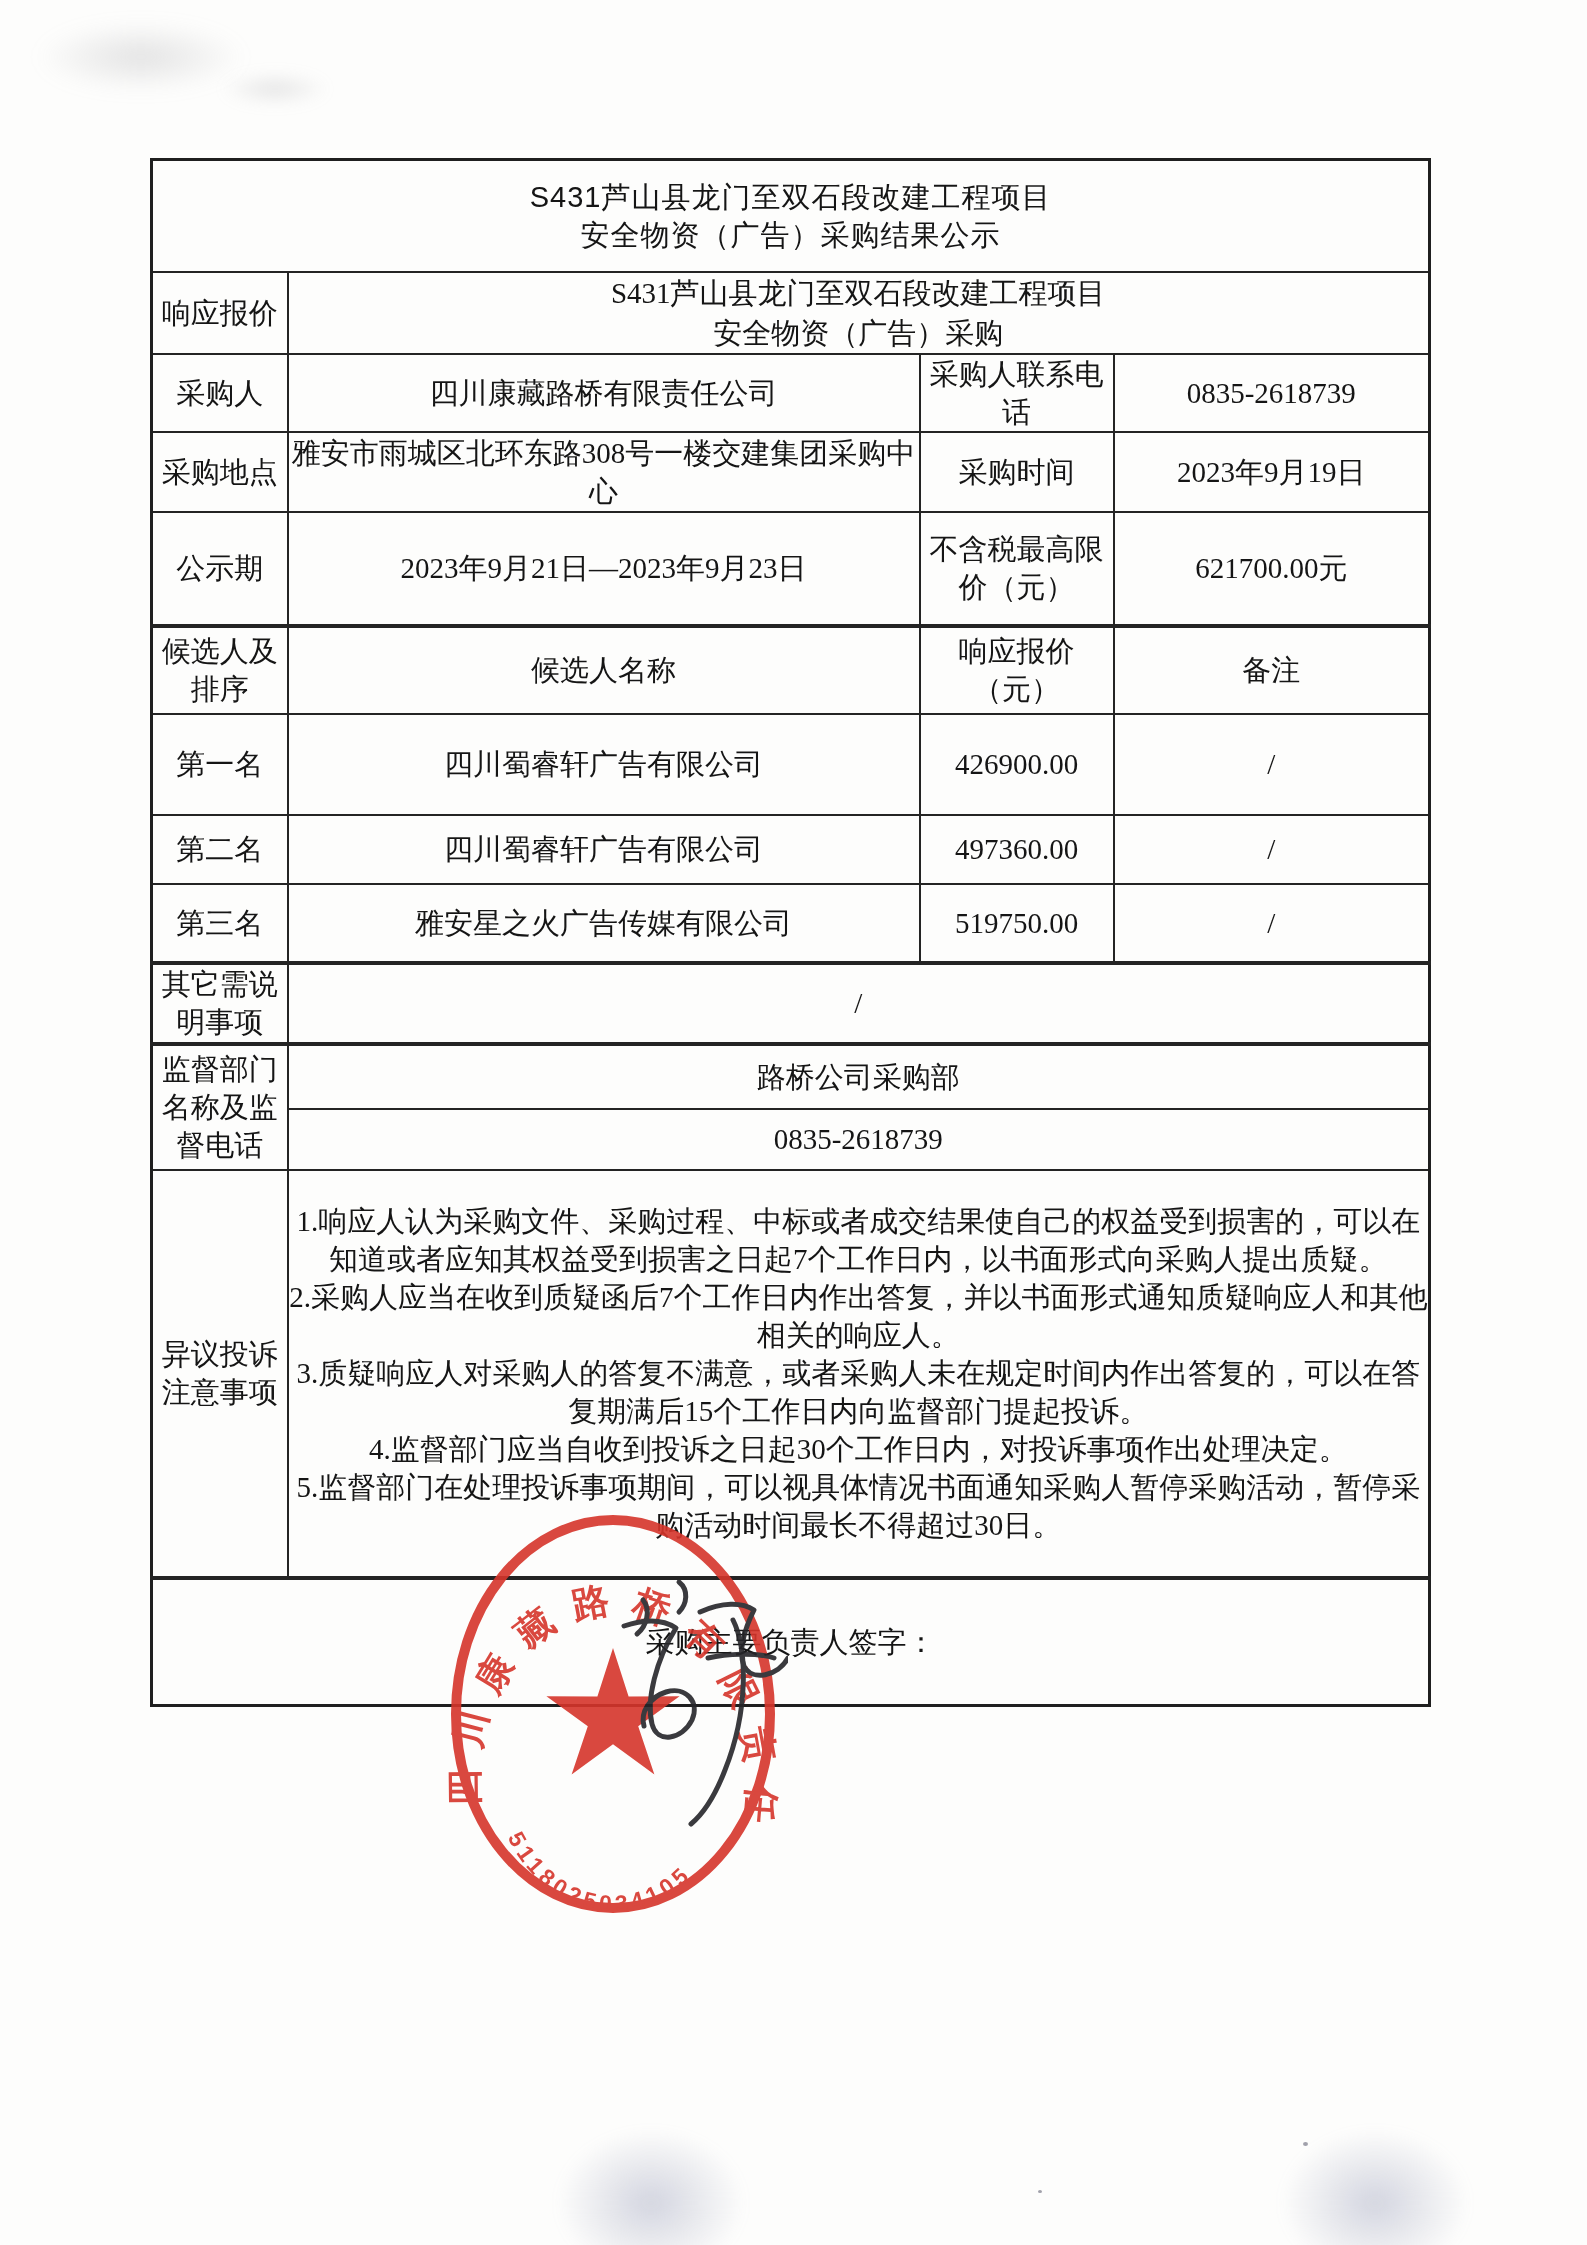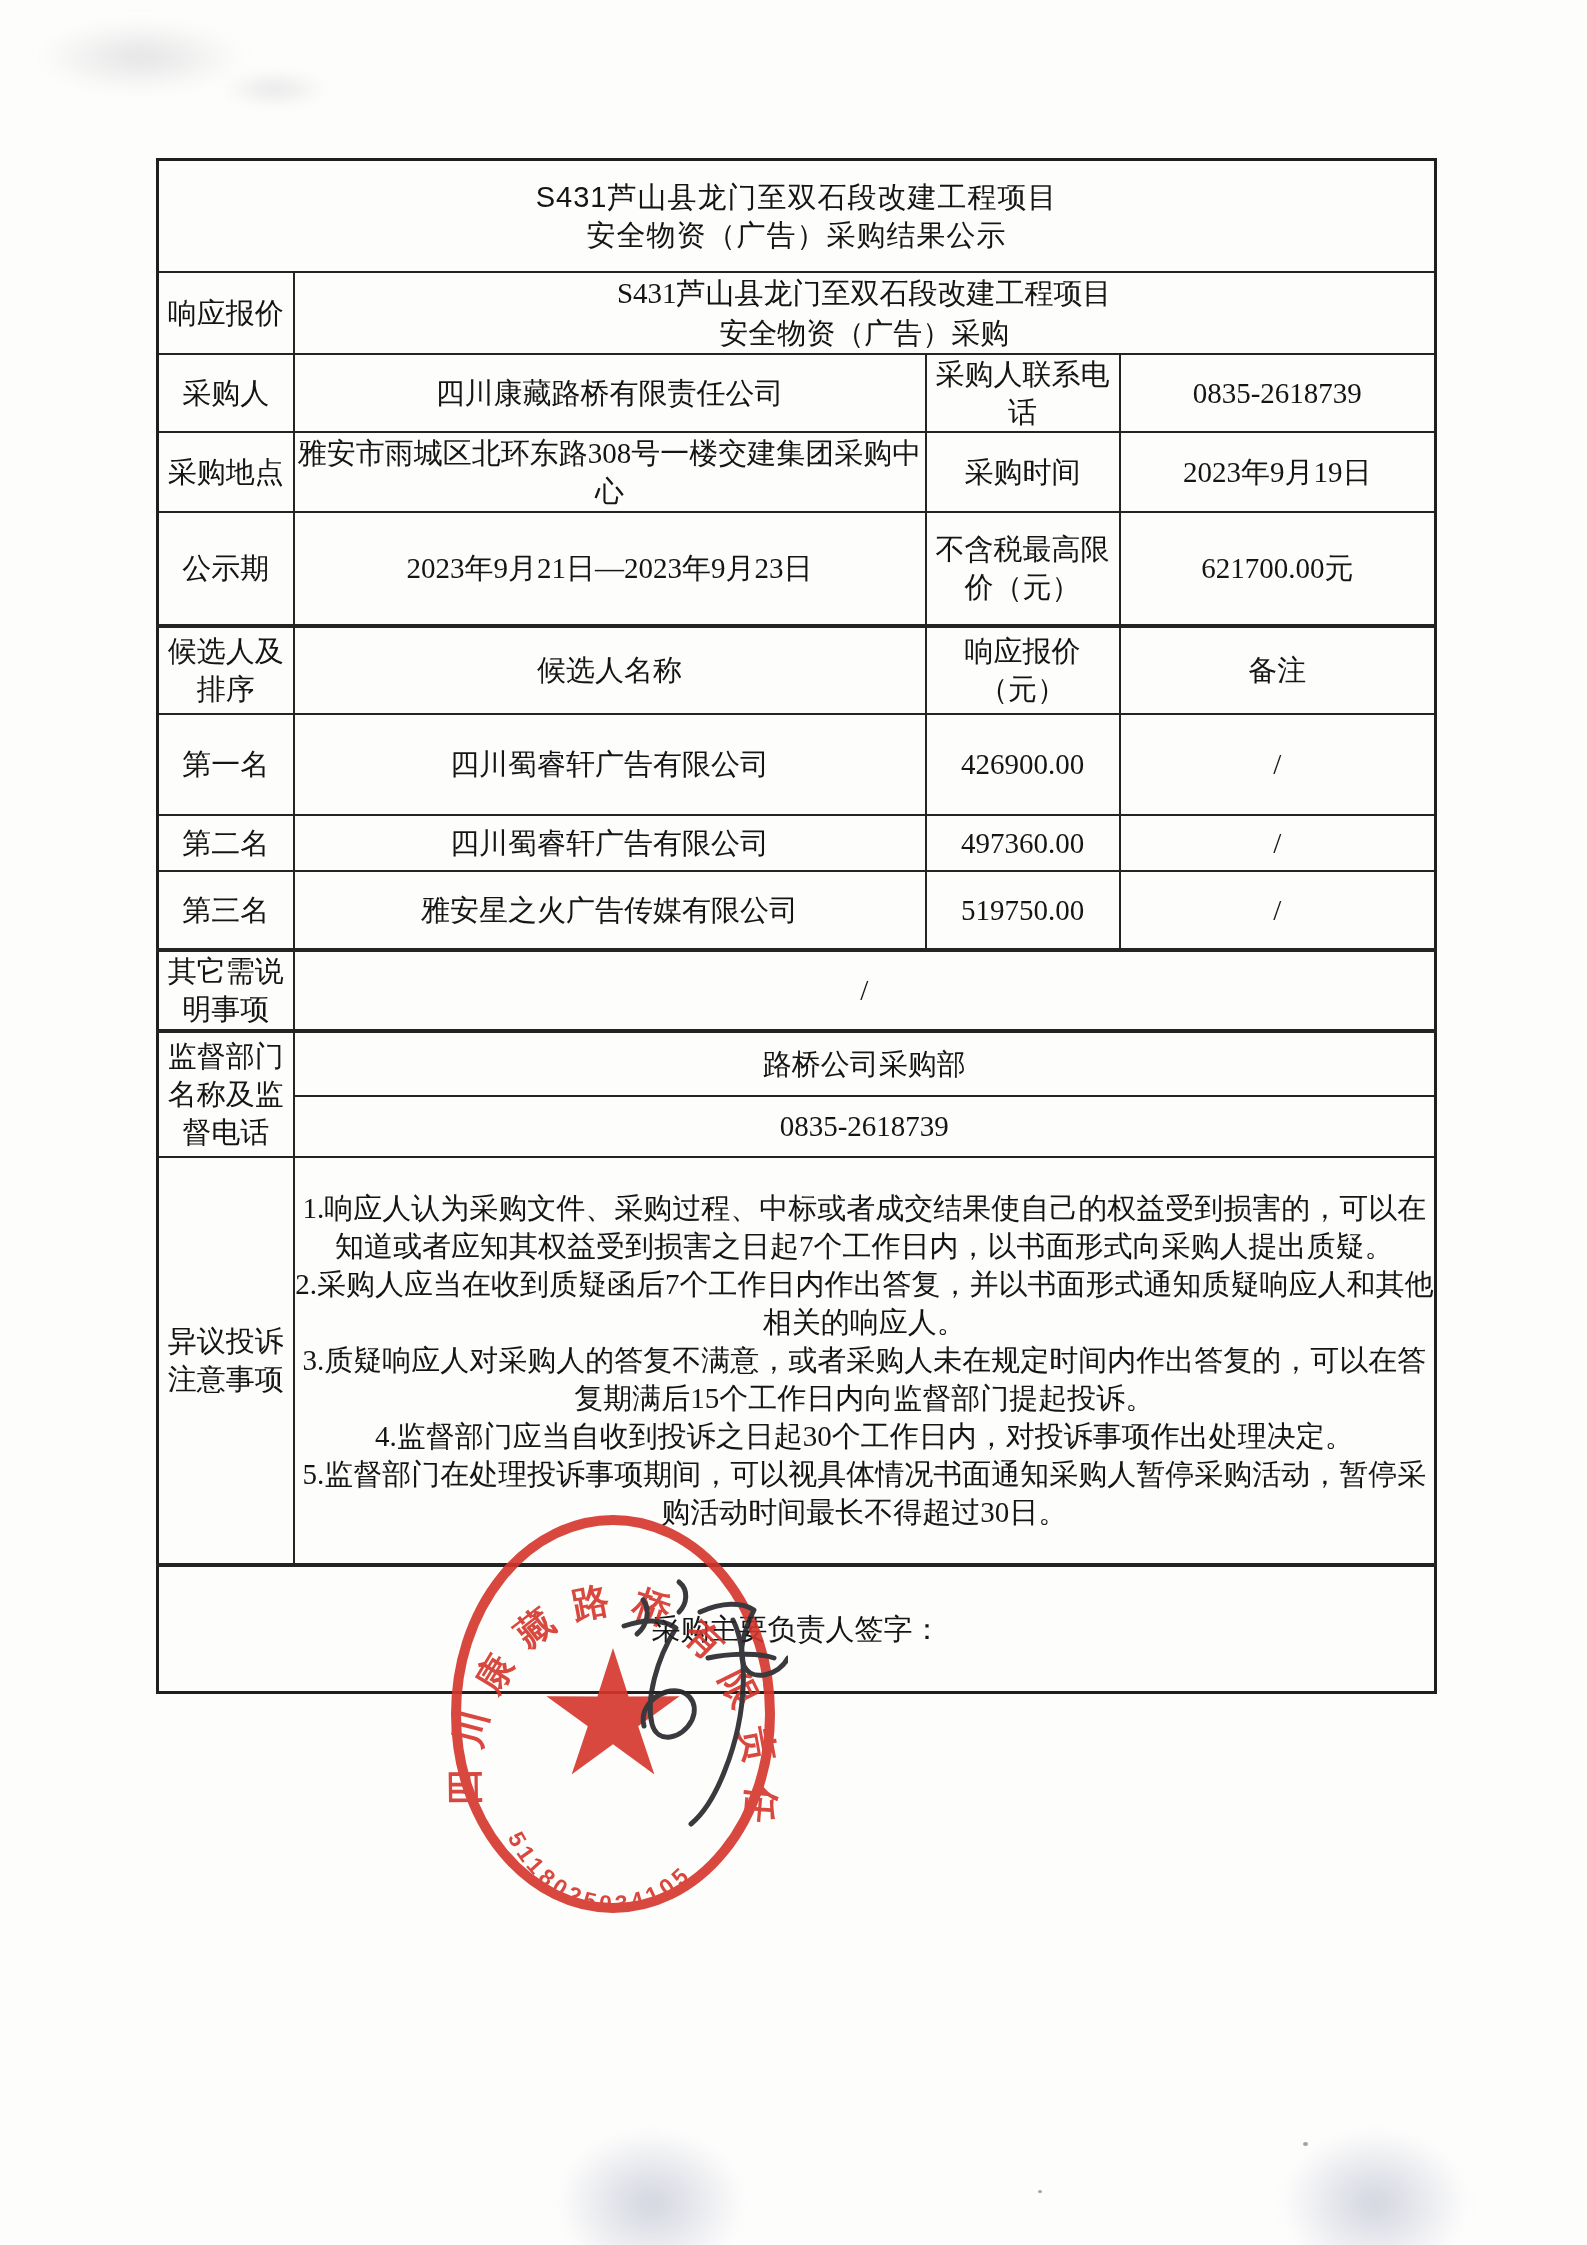--- a/index.html
+++ b/index.html
@@ -9,21 +9,20 @@
     background:#fdfdfc;
     overflow:hidden;
     font-family:"Liberation Serif","DejaVu Serif",serif;
     color:#111;
   }
   
   table.doc{
     position:absolute;left:150px;top:158px;width:1278px;
     border-collapse:collapse;table-layout:fixed;
     background:transparent;
-    margin-left:6px;
   }
   table.doc td, table.doc th{
     border:2px solid #242424;
     padding:0;margin:0;
     text-align:center;vertical-align:middle;
     font-size:29px;font-weight:normal;line-height:38px;
     color:#151515;
     overflow:hidden;
   }
   table.doc{border:3px solid #1f1f1f;}
@@ -114,21 +113,21 @@
       <th class="pad-narrow">响应报价（元）</th>
       <th>备注</th>
     </tr>
 
     <tr style="height:101px">
       <td>第一名</td>
       <td>四川蜀睿轩广告有限公司</td>
       <td>426900.00</td>
       <td>/</td>
     </tr>
-    <tr style="height:56px">
+    <tr style="height:69px">
       <td>第二名</td>
       <td>四川蜀睿轩广告有限公司</td>
       <td>497360.00</td>
       <td>/</td>
     </tr>
     <tr style="height:79px">
       <td>第三名</td>
       <td>雅安星之火广告传媒有限公司</td>
       <td>519750.00</td>
       <td>/</td>

